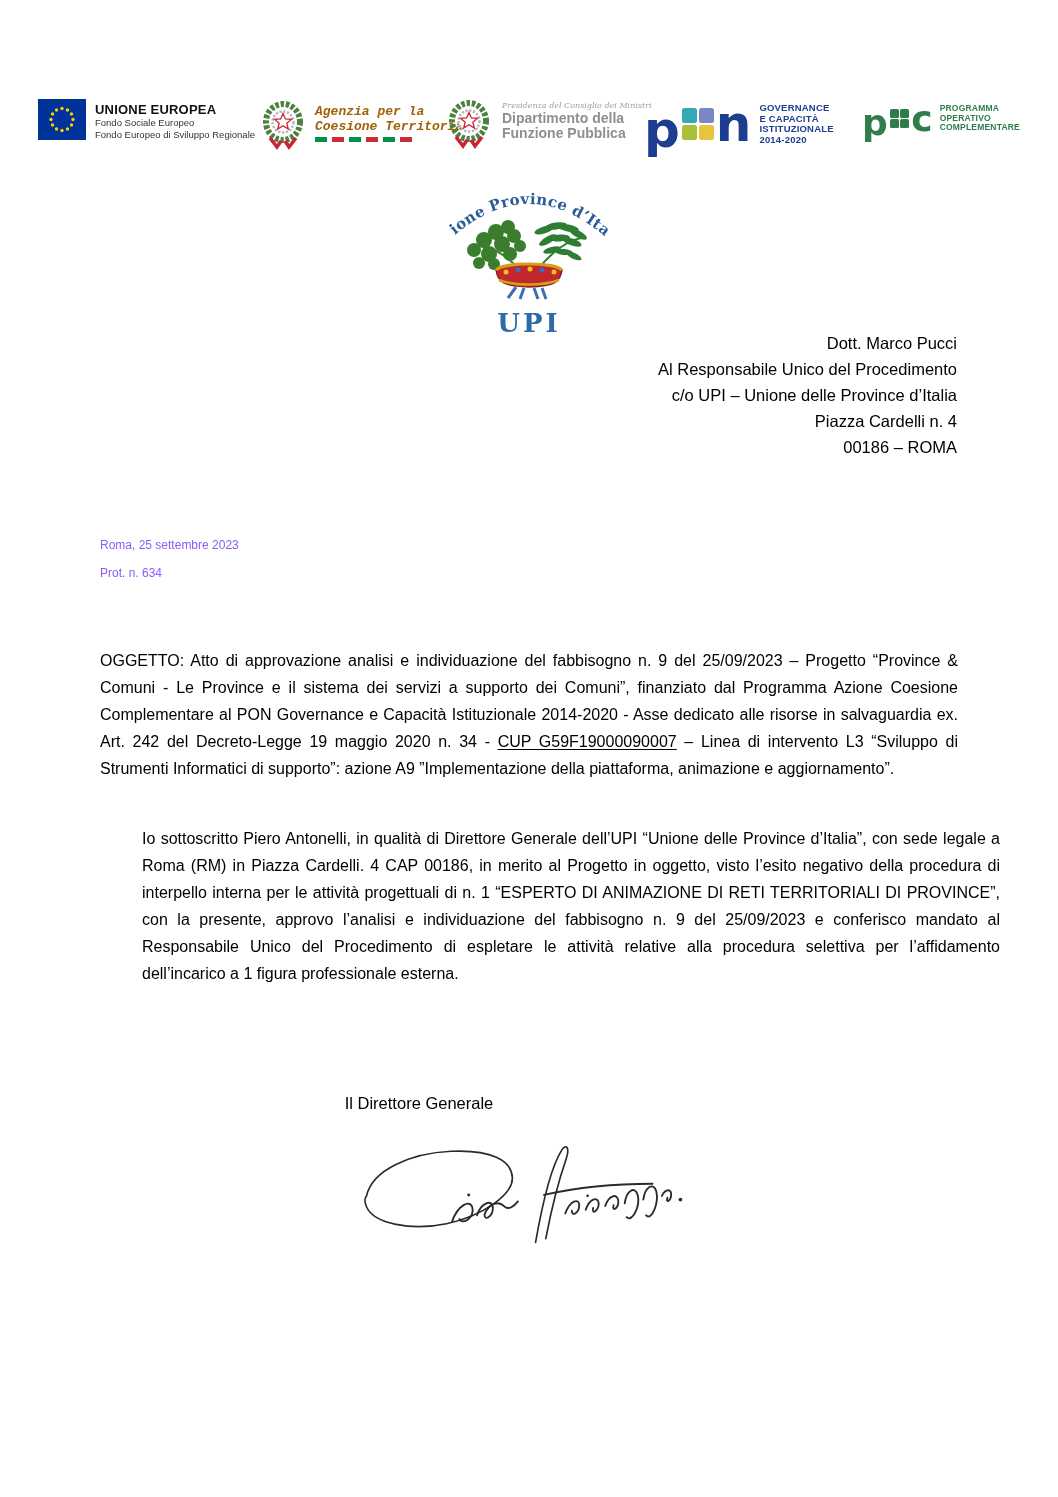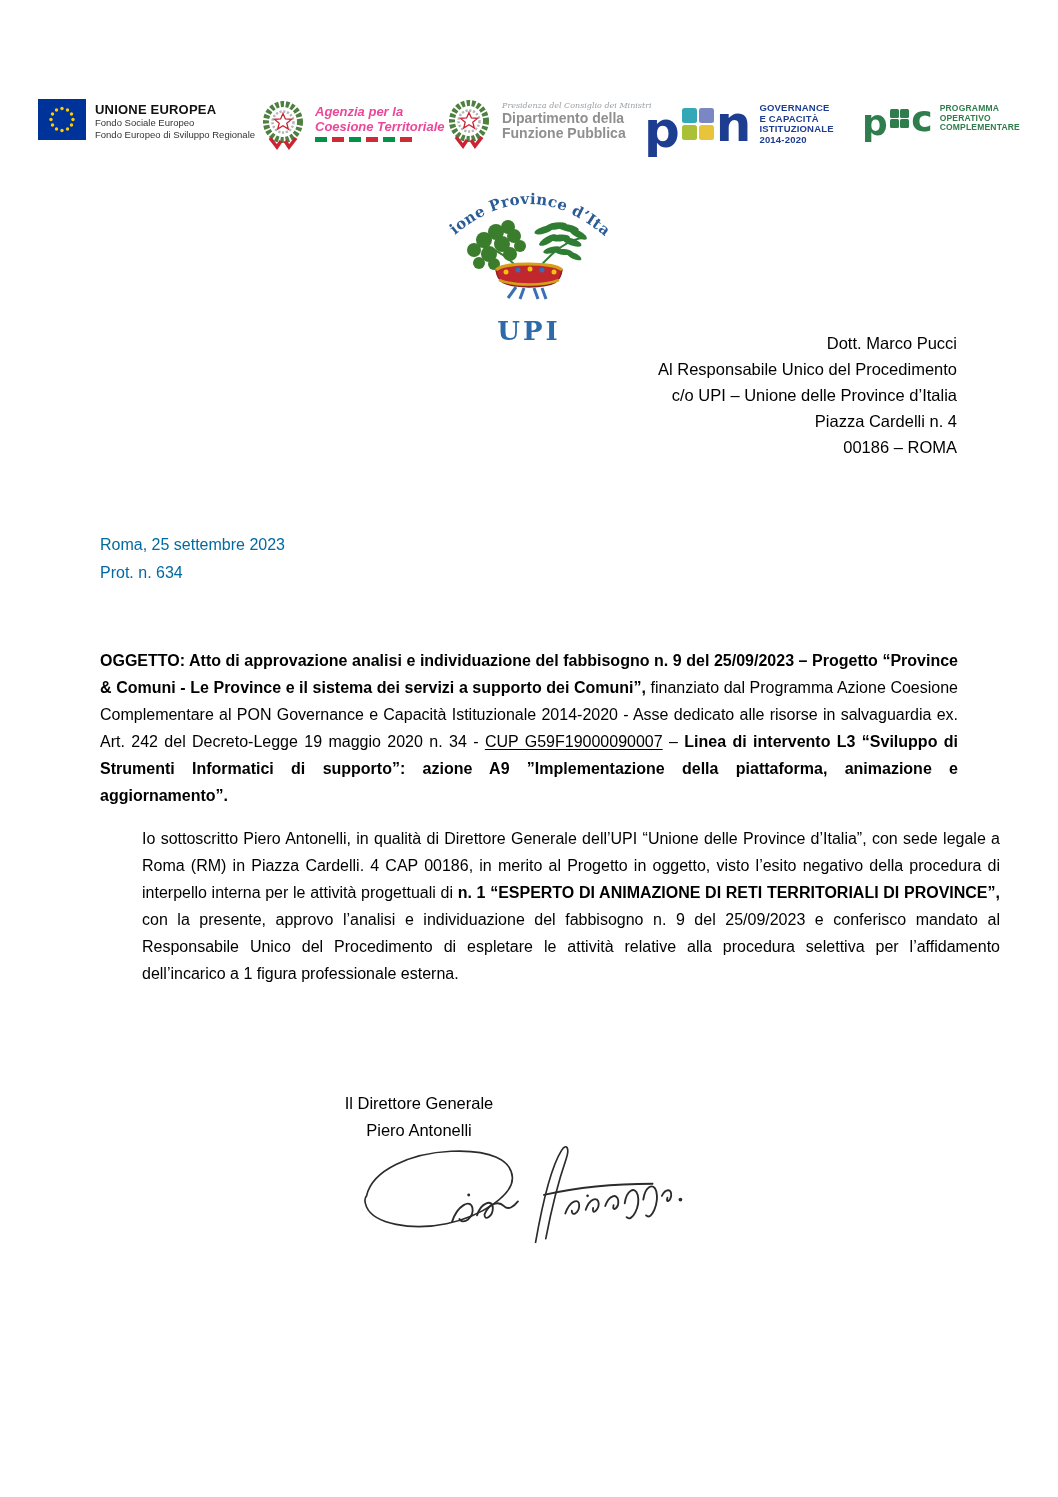--- a/index.html
+++ b/index.html
@@ -13,21 +13,21 @@
     overflow:hidden;
   }
   
   .logo{position:absolute;display:flex;align-items:flex-start;}
   .logo-eu{left:38px;top:99px;gap:9px;}
   .eu-text{padding-top:3px;}
   .eu-title{font-size:13px;font-weight:bold;color:#111;letter-spacing:.2px;line-height:15px;}
   .eu-sub{font-size:9.5px;color:#333;line-height:12px;}
   .logo-agenzia{left:258px;top:98px;gap:7px;}
   .agenzia-text{padding-top:6px;}
-  .agenzia-line{font-family:Liberation Sans, sans-serif;font-style:italic;font-weight:bold;font-size:13px;line-height:15px;color:#ec4899;}
+  .agenzia-line{font-family:Liberation Mono, monospace;font-style:italic;font-weight:bold;font-size:13px;line-height:15px;color:#a16207;}
   .tricolor{margin-top:3px;width:100px;height:5px;
     background:repeating-linear-gradient(90deg,#009246 0 12px,#ffffff 12px 17px,#ce2b37 17px 29px,#ffffff 29px 34px);}
   .logo-dfp{left:444px;top:97px;gap:8px;}
   .dfp-text{padding-top:4px;}
   .dfp-script{font-family:"DejaVu Serif",serif;font-style:italic;font-size:8px;color:#9aa0a6;line-height:10px;}
   .dfp-line{font-size:14px;font-weight:700;color:#8f8f8f;line-height:15px;}
   .logo-pon{left:644px;top:101px;gap:8px;align-items:center;}
   .pon-mark{display:flex;align-items:center;}
   .pon-letter{font-family:"DejaVu Sans",sans-serif;font-weight:bold;font-size:50px;line-height:34px;color:#1d3d91;}
   .pon-letter.p{margin-top:12px;}
@@ -36,28 +36,28 @@
   .pon-text{font-size:9.5px;font-weight:bold;color:#1d3d91;line-height:10.5px;letter-spacing:.2px;}
   .logo-poc{left:862px;top:102px;gap:7px;align-items:center;}
   .poc-mark{display:flex;align-items:center;}
   .poc-letter{font-family:"DejaVu Sans",sans-serif;font-weight:bold;font-size:36px;line-height:24px;color:#2f7d4c;}
   .poc-letter.p{margin-top:9px;}
   .poc-squares{display:grid;grid-template-columns:9px 9px;grid-template-rows:9px 9px;gap:1.5px;margin:0 2px;}
   .poc-squares i{display:block;background:#2f7d4c;border-radius:1.5px;}
   .poc-text{font-size:8.5px;font-weight:bold;color:#2f7d4c;line-height:9.5px;letter-spacing:.2px;}
   
   .upi-crest{position:absolute;left:444px;top:170px;width:170px;text-align:center;}
-  .upi-acronym{font-family:"DejaVu Serif",serif;font-weight:bold;font-size:26px;color:#2c6ba8;letter-spacing:3px;margin-top:12px;}
+  .upi-acronym{font-family:"DejaVu Serif",serif;font-weight:bold;font-size:26px;color:#2c6ba8;letter-spacing:3px;margin-top:4px;}
   
   .recipient{position:absolute;right:101px;top:330px;text-align:right;font-size:16.5px;line-height:26px;color:#000;}
-  .meta{position:absolute;left:100px;top:531px;font-size:16px;line-height:28px;color:#0369a1;}
+  .meta{position:absolute;left:100px;top:531px;font-size:12px;line-height:28px;color:#8b5cf6;}
   .para{position:absolute;left:100px;width:858px;font-size:16px;line-height:27px;text-align:justify;color:#000;}
   .subject{top:631px;}
   .bodytext{top:809px;margin-left:42px;}
-  .b{font-weight:bold;}
+  .b{font-weight:normal;}
   .u{text-decoration:underline;text-underline-offset:2px;}
   .sig-role,.sig-name{position:absolute;left:0;width:838px;text-align:center;font-size:16.5px;color:#000;}
   .sig-role{top:1094px;}
   .sig-name{top:1121px;}
   .signature{position:absolute;left:352px;top:1142px;}
 </style>
 </head>
 <body>
 
 <div class="page">
@@ -217,21 +217,20 @@
   <div class="meta">
     <div>Roma, 25 settembre 2023</div>
     <div>Prot. n. 634</div>
   </div>
 
   <p class="para subject"><span class="b">OGGETTO: Atto di approvazione analisi e individuazione del fabbisogno n. 9 del 25/09/2023 – Progetto “Province &amp; Comuni - Le Province e il sistema dei servizi a supporto dei Comuni”,</span><span> finanziato dal Programma Azione Coesione Complementare al PON Governance e Capacità Istituzionale 2014-2020 - Asse dedicato alle risorse in salvaguardia ex. Art. 242 del Decreto-Legge 19 maggio 2020 n. 34 - </span><span class="u">CUP G59F19000090007</span><span> – </span><span class="b">Linea di intervento L3 “Sviluppo di Strumenti Informatici di supporto”: azione A9 ”Implementazione della piattaforma, animazione e aggiornamento”.</span></p>
 
   <p class="para bodytext"><span>Io sottoscritto Piero Antonelli, in qualità di Direttore Generale dell’UPI “Unione delle Province d’Italia”, con sede legale a Roma (RM) in Piazza Cardelli. 4 CAP 00186, in merito al Progetto in oggetto, visto l’esito negativo della procedura di interpello interna per le attività progettuali di </span><span class="b">n. 1 “ESPERTO DI ANIMAZIONE DI RETI TERRITORIALI DI PROVINCE”,</span><span> con la presente, approvo l’analisi e individuazione del fabbisogno n. 9 del 25/09/2023 e conferisco mandato al Responsabile Unico del Procedimento di espletare le attività relative alla procedura selettiva per l’affidamento dell’incarico a 1 figura professionale esterna.</span></p>
 
   <div class="sig-role">Il Direttore Generale</div>
-  <div class="sig-name">Piero Antonelli</div>
 
   <svg class="signature" width="356" height="104" viewBox="0 0 380 112">
     <g fill="none" stroke="#2b2b2b" stroke-width="2" stroke-linecap="round">
       <path d="M14,58 C20,30 62,12 105,10 C148,8 170,20 171,38 C172,57 138,80 100,88 C62,96 22,88 14,70 C11,63 12,60 14,58" stroke-width="1.8"></path>
       <path d="M106,86 C112,68 126,61 128,71 C130,81 118,90 114,83"></path>
       <path d="M133,79 C137,65 150,61 150,71 C150,80 141,86 141,78 C146,66 156,63 162,69 C167,74 173,69 177,64"></path>
       <circle cx="124" cy="57" r="1.6" fill="#2b2b2b" stroke="none"></circle>
       <path d="M196,108 C202,74 212,28 224,9 C229,1 233,6 229,18 C220,44 211,83 207,104" stroke-width="1.8"></path>
       <path d="M205,57 C245,48 285,45 322,45"></path>
       <path d="M228,77 C233,63 243,60 243,68 C243,76 235,81 235,74"></path>

